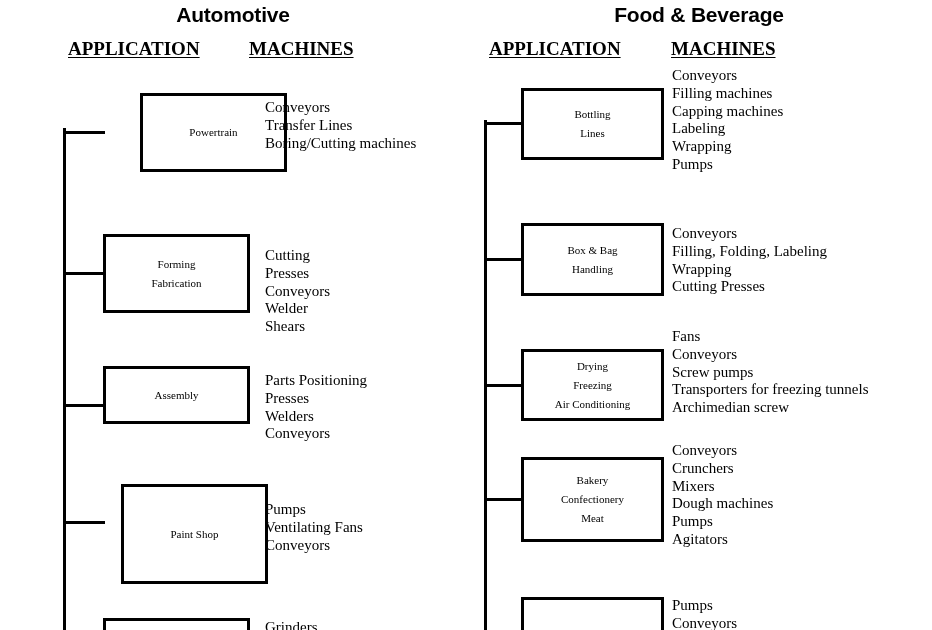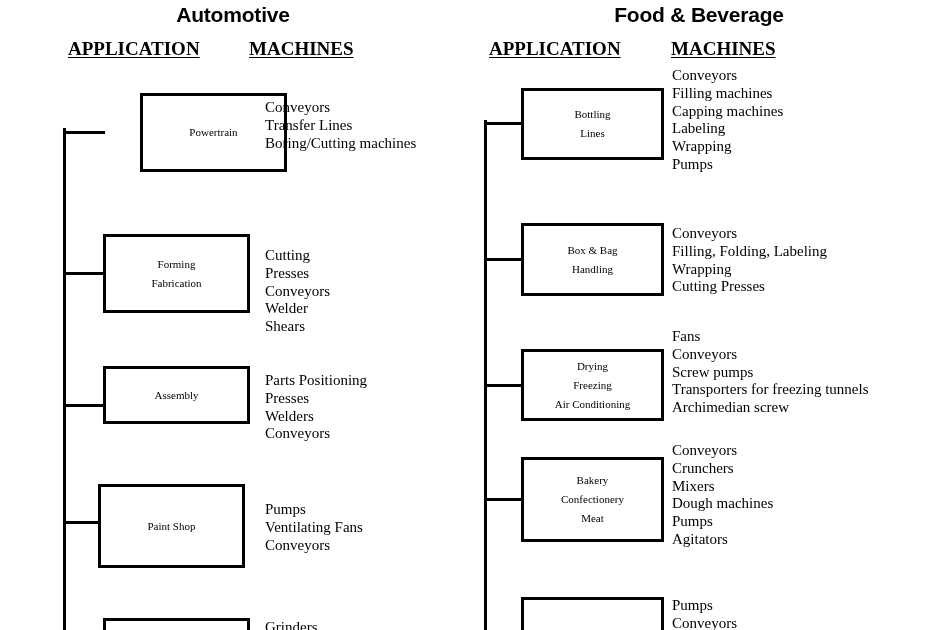--- a/index.html
+++ b/index.html
@@ -137,21 +137,21 @@
       <span class="node-label">Assembly</span>
     </div>
     <div class="machines" style="left:265px; top:372px;">
       <div>Parts Positioning</div>
       <div>Presses</div>
       <div>Welders</div>
       <div>Conveyors</div>
     </div>
 
     <div class="stub" style="left:63px; top:521px; width:42px;"></div>
-    <div class="node-box" style="left:98px; top:484px; width:147px; height:84px;">
+    <div class="node-box" style="left:121px; top:484px; width:147px; height:100px;">
       <span class="node-label">Paint Shop</span>
     </div>
     <div class="machines" style="left:265px; top:501px;">
       <div>Pumps</div>
       <div>Ventilating Fans</div>
       <div>Conveyors</div>
     </div>
 
     <div class="node-box" style="left:103px; top:618px; width:147px; height:79px;">
       <span class="node-label"></span>

